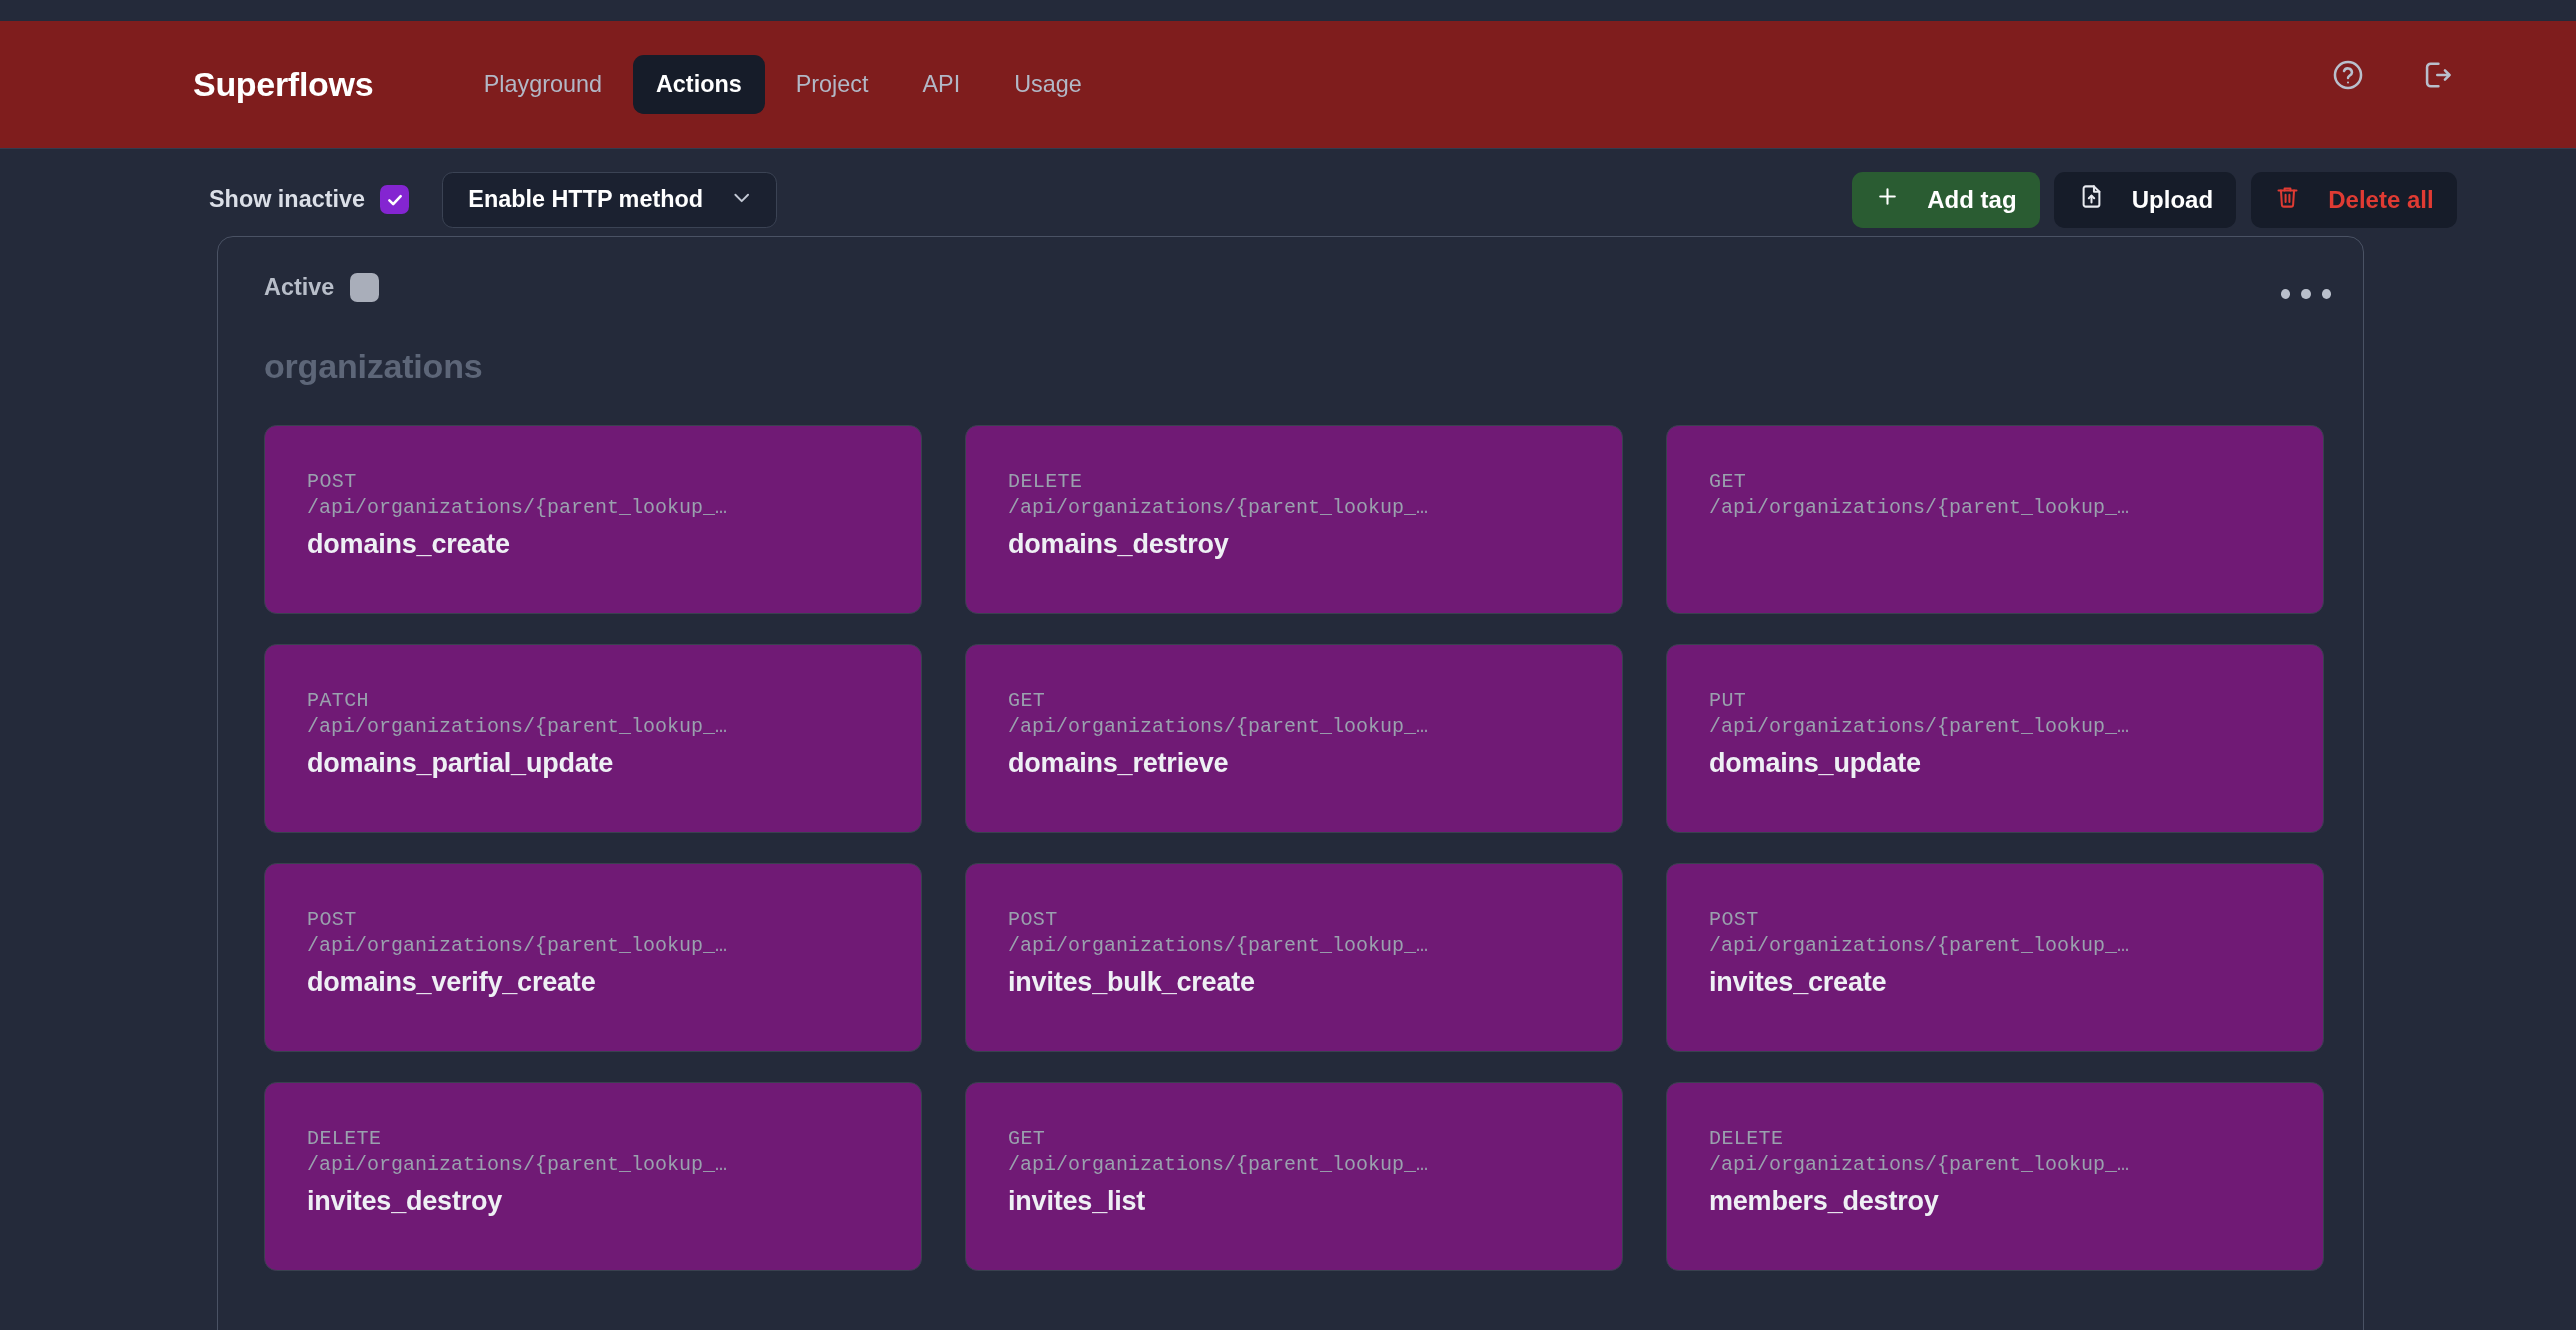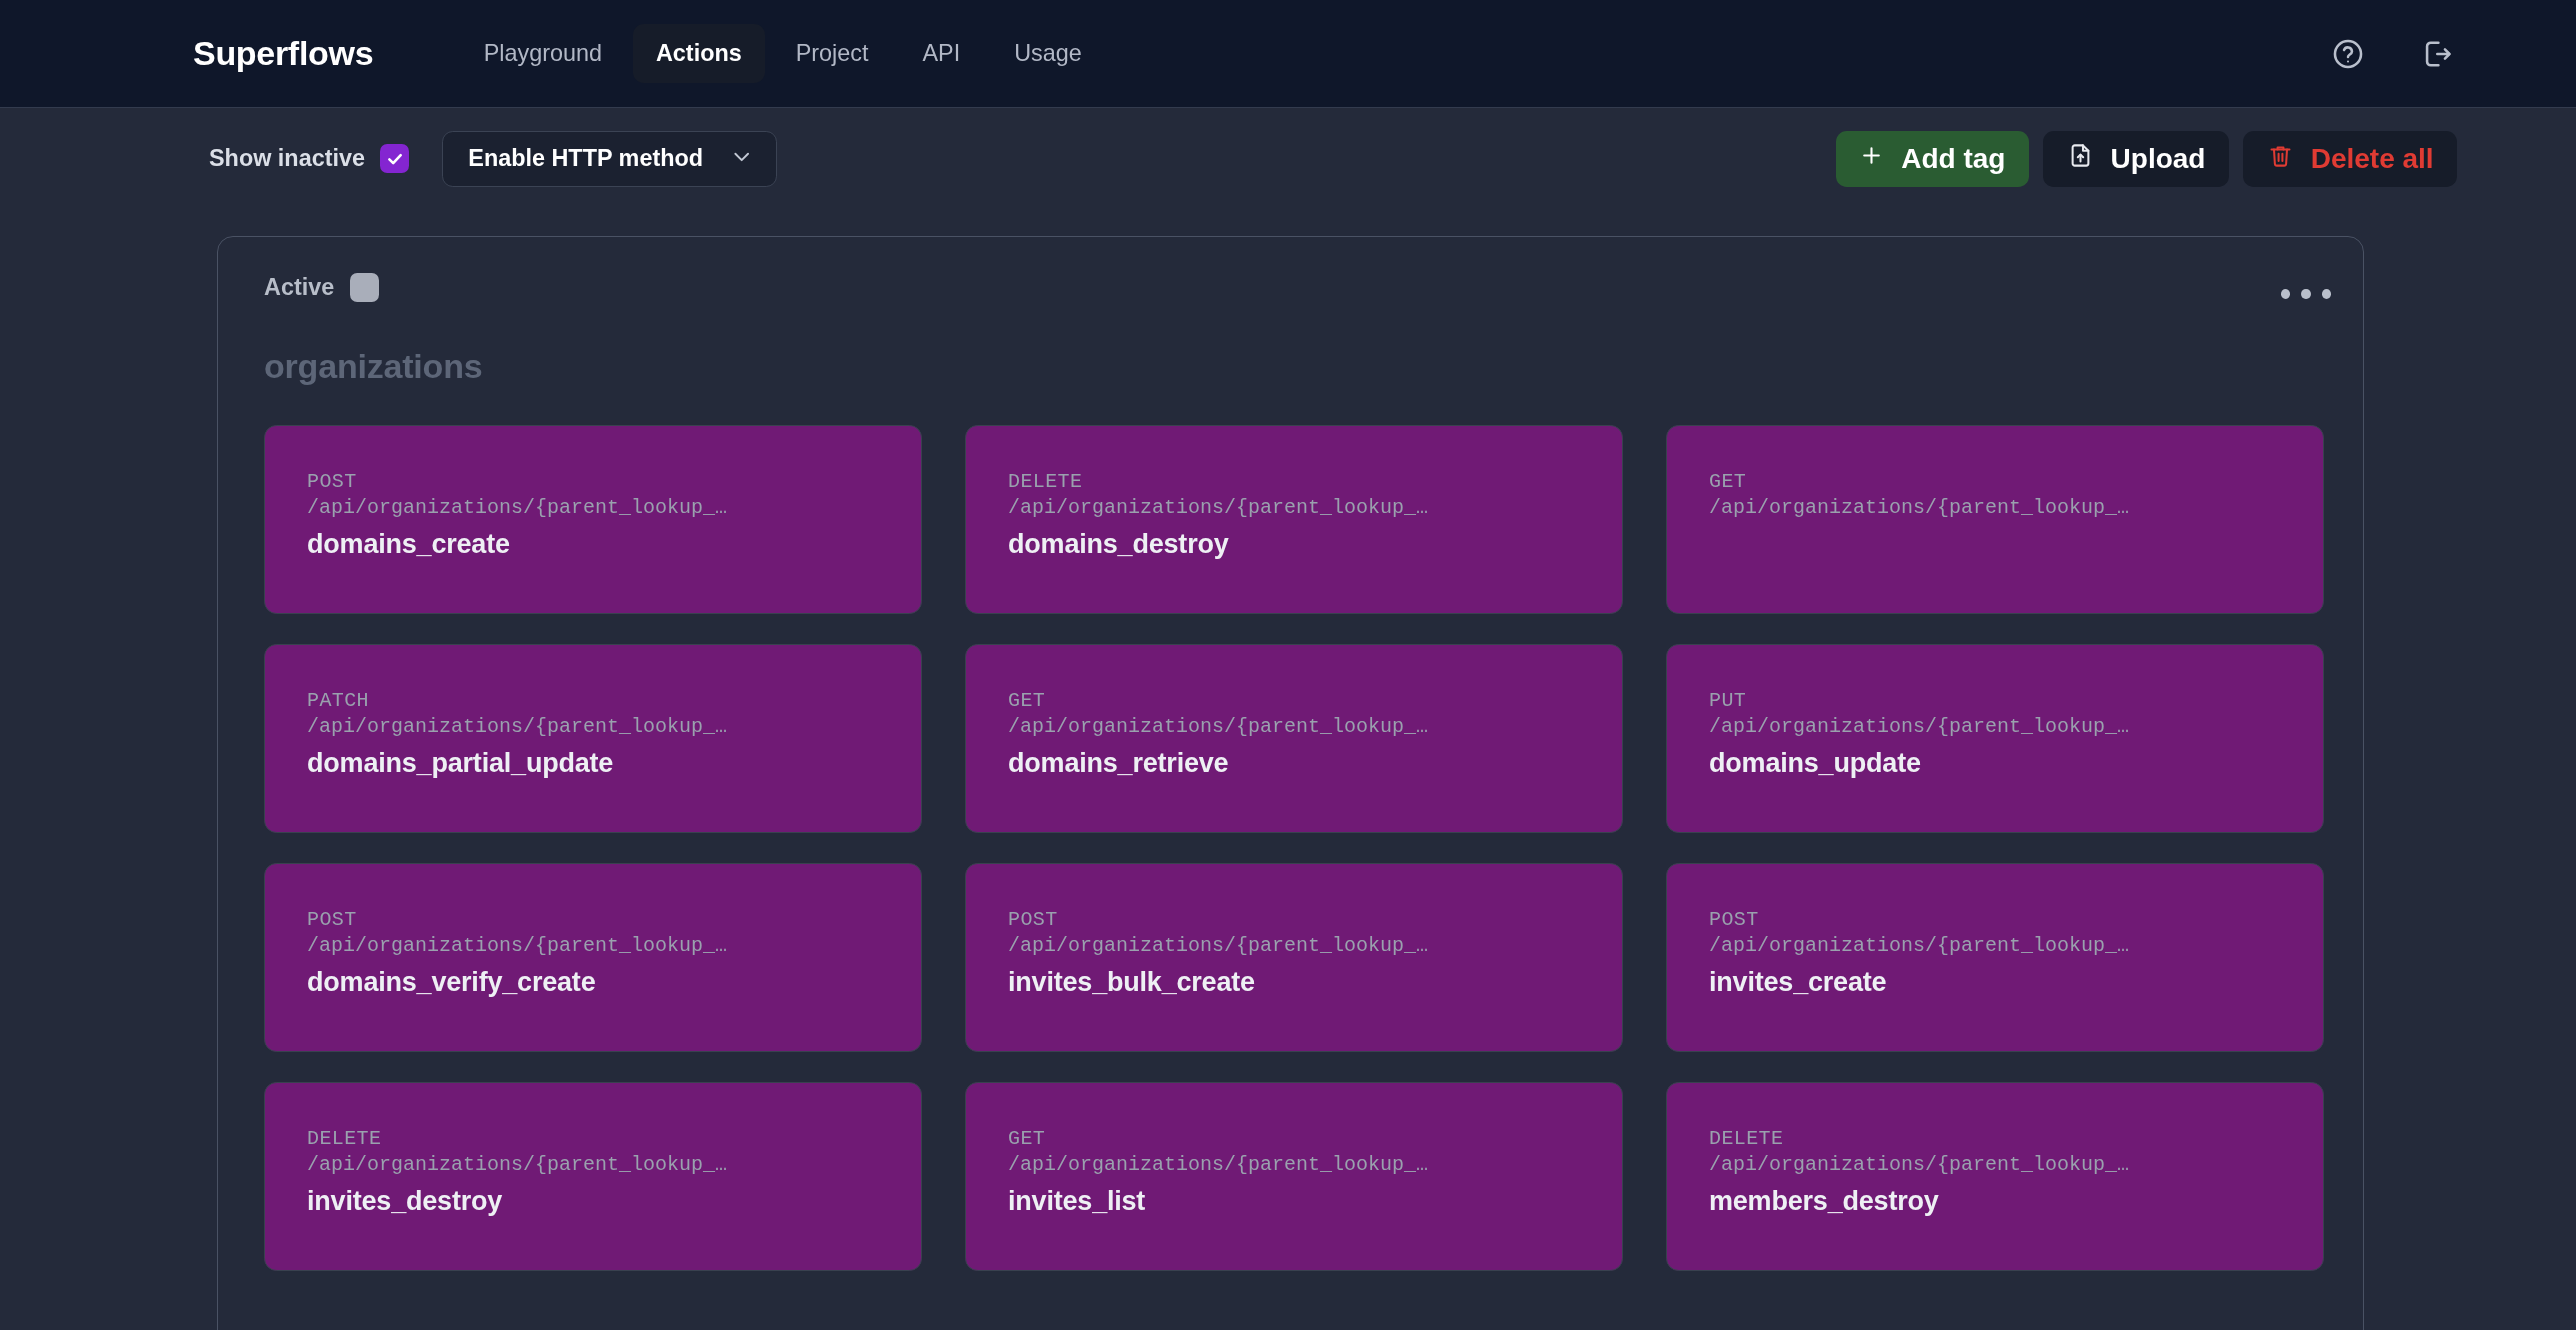--- a/index.html
+++ b/index.html
@@ -13,26 +13,27 @@
   body {
     background: #242a3a;
     font-family: "Liberation Sans", sans-serif;
     color: #e8eaef;
     -webkit-font-smoothing: antialiased;
   }
 
   
   .topbar {
     position: relative;
-    height: 108px;
-    background: #0f172a;
+    height: 128px;
+    background: #7f1d1d;
     border-bottom: 1.8px solid #333b4e;
     display: flex;
     align-items: center;
     padding: 0 0 0 0;
+    margin-top: 21px;
   }
 
   .brand {
     font-size: 34px;
     font-weight: 700;
     letter-spacing: -0.3px;
     color: #ffffff;
     margin-left: 193px;
   }
 
@@ -136,23 +137,23 @@
     margin-left: auto;
     display: flex;
     align-items: center;
     gap: 14.4px;
   }
   .btn {
     height: 56px;
     border-radius: 10.8px;
     display: flex;
     align-items: center;
-    gap: 17px;
+    gap: 27px;
     padding: 0 23.4px;
-    font-size: 28px;
+    font-size: 24px;
     font-weight: 700;
     cursor: pointer;
     white-space: nowrap;
   }
   .btn-green { background: #2a5c32; color: #ffffff; }
   .btn-dark  { background: #161c29; color: #ffffff; }
   .btn-danger{ background: #161c29; color: #e03b33; }
 
   
   .panel {

